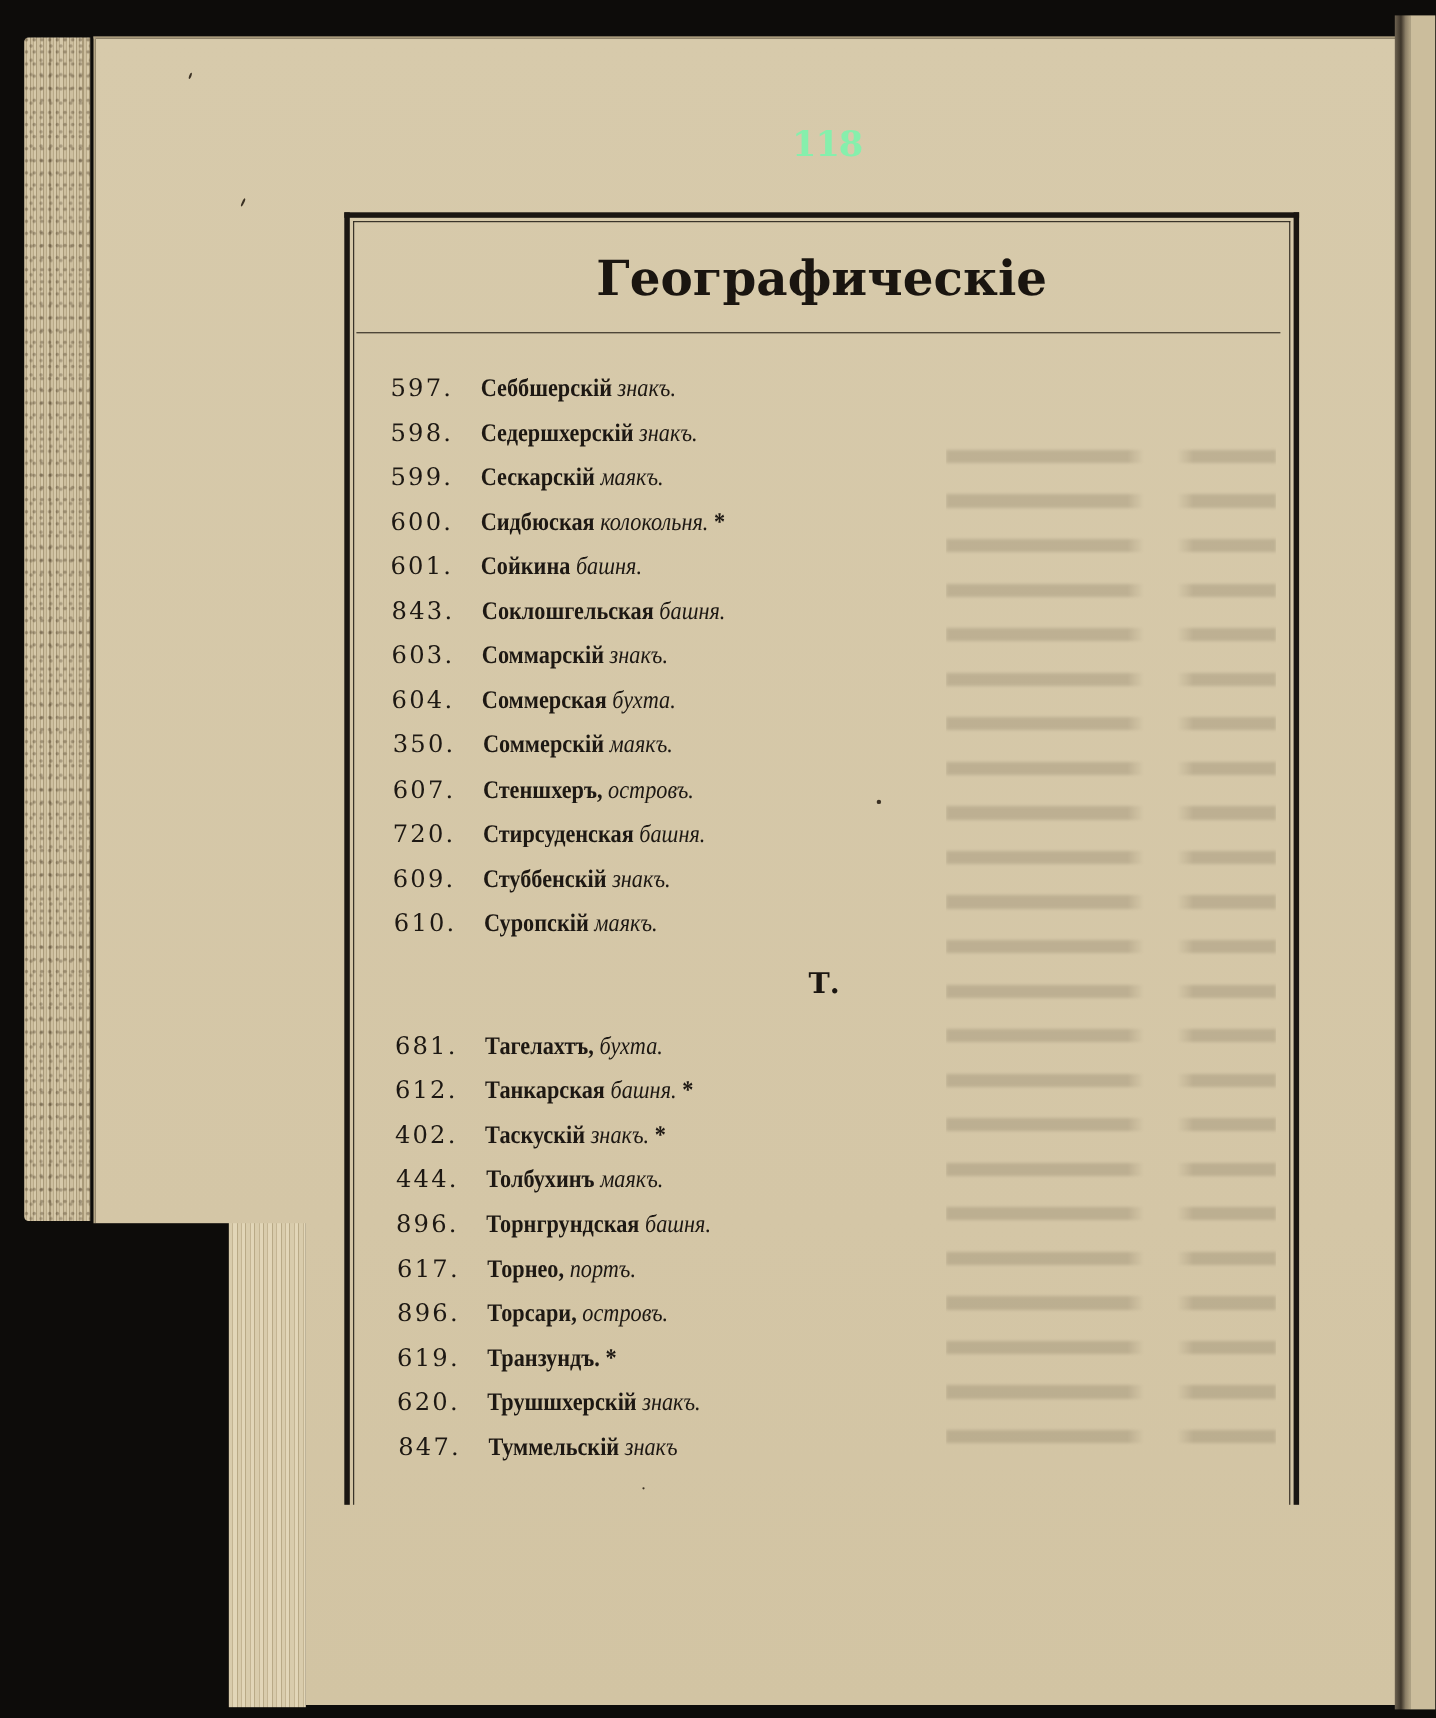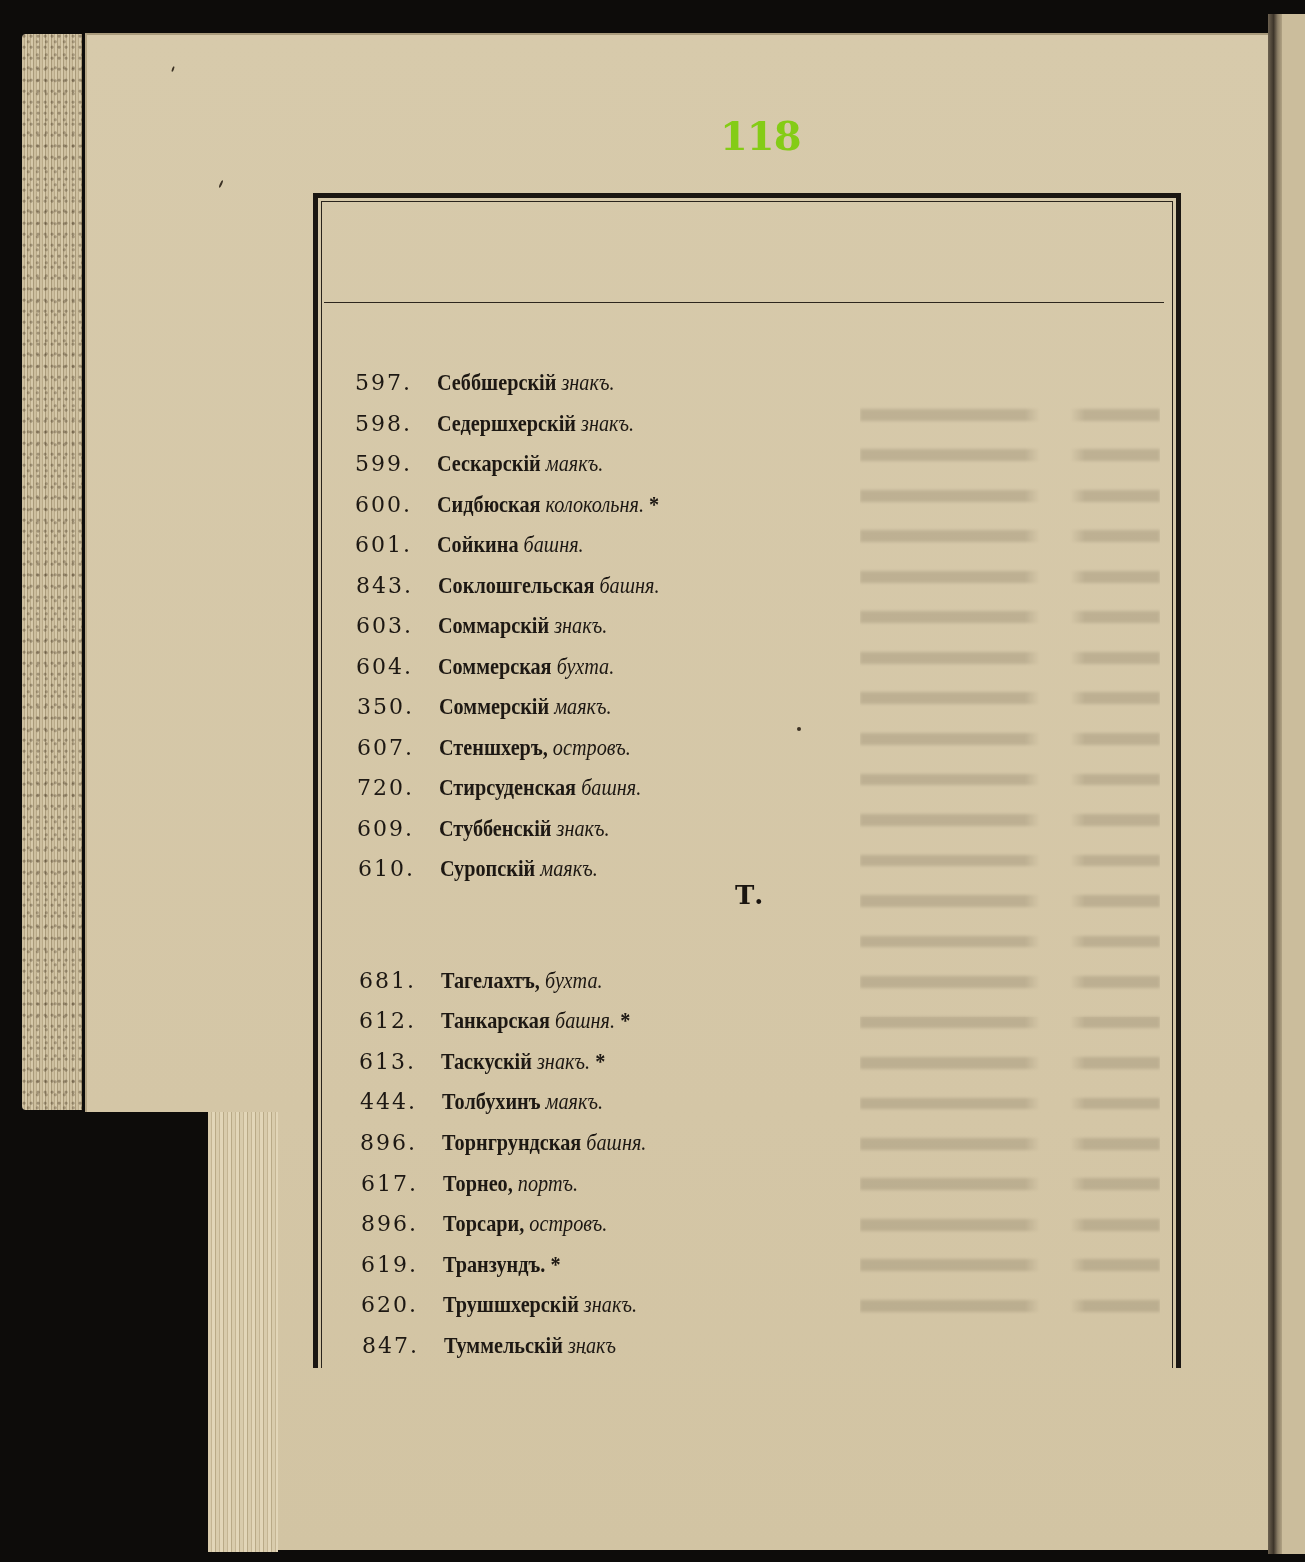--- a/index.html
+++ b/index.html
@@ -47,21 +47,21 @@
     position: absolute; left: 860px; top: 395px; width: 300px; height: 930px;
     opacity: .22;
     background: repeating-linear-gradient(180deg, transparent 0 14px, #6b5f49 14px 26px, transparent 26px 40.5px);
     -webkit-mask: linear-gradient(90deg, #000 55%, transparent 60%, transparent 70%, #000 75%);
             mask: linear-gradient(90deg, #000 55%, transparent 60%, transparent 70%, #000 75%);
     filter: blur(1.5px);
   }
 
   .page-number {
     position: absolute; left: 720px; top: 112px; width: 60px; text-align: center;
-    font-family: "DejaVu Serif", serif; font-weight: bold; font-size: 40px; color: #84cc16;
+    font-family: "DejaVu Serif", serif; font-weight: bold; font-size: 32px; color: #86efac;
     letter-spacing: -1px;
   }
   
   .frame {
     position: absolute; left: 313px; top: 193px; width: 858px; height: 1170px;
     border-top: 5px solid #1a1612; border-left: 5px solid #1a1612; border-right: 5px solid #1a1612;
     border-bottom: none;
   }
   .frame-inner {
     position: absolute; left: 3px; top: 3px; right: 3px; bottom: 0;
@@ -77,21 +77,21 @@
     border-top: 1.5px solid #2d261d;
   }
   .entries {
     position: absolute; left: 0; top: 0; width: 100%;
   }
   .entry {
     position: absolute; height: 30px; display: flex; align-items: baseline;
     font-size: 22px; color: #1d1813; white-space: nowrap;
   }
   .entry .num {
-    width: 82px; font-family: "DejaVu Serif", serif; letter-spacing: 2px; margin-top: 30px;
+    width: 82px; font-family: "DejaVu Serif", serif; letter-spacing: 2px;
   }
   .entry .name {
     font-family: "Liberation Serif", serif; font-weight: bold; font-size: 23px;
     transform: scaleX(0.88); transform-origin: left;
   }
   .entry .name .it {
     font-style: italic; font-weight: normal;
   }
   .section-letter {
     position: absolute; left: 735px; top: 880px;
@@ -112,20 +112,21 @@
 
 <div class="speck" style="left:172px;top:66px;width:2px;height:6px;transform:rotate(20deg)"></div>
 <div class="speck" style="left:220px;top:180px;width:2px;height:8px;transform:rotate(25deg)"></div>
 <div class="speck" style="left:797px;top:727px;width:4px;height:4px"></div>
 <div class="speck" style="left:584px;top:1352px;width:2px;height:2px"></div>
 
 <div class="page-number">118</div>
 
 <div class="frame">
   <div class="frame-inner"></div>
+  <div class="frame-title">Географическіе</div>
   <div class="frame-rule"></div>
 </div>
 
 <div class="entries">
 
   <div class="entry" style="left:355px;top:340px">
       <span class="num">597.</span>
       <span class="name"><span>Себбшерскій</span><span> </span><span class="it">знакъ.</span><span></span></span>
     </div>
   <div class="entry" style="left:355px;top:381px">
@@ -181,21 +182,21 @@
 
   <div class="entry" style="left:359px;top:938px">
       <span class="num">681.</span>
       <span class="name"><span>Тагелахтъ,</span><span> </span><span class="it">бухта.</span><span></span></span>
     </div>
   <div class="entry" style="left:359px;top:978px">
       <span class="num">612.</span>
       <span class="name"><span>Танкарская</span><span> </span><span class="it">башня.</span><span> *</span></span>
     </div>
   <div class="entry" style="left:359px;top:1019px">
-      <span class="num">613.</span>
+      <span class="num">402.</span>
       <span class="name"><span>Таскускій</span><span> </span><span class="it">знакъ.</span><span> *</span></span>
     </div>
   <div class="entry" style="left:360px;top:1059px">
       <span class="num">444.</span>
       <span class="name"><span>Толбухинъ</span><span> </span><span class="it">маякъ.</span><span></span></span>
     </div>
   <div class="entry" style="left:360px;top:1100px">
       <span class="num">896.</span>
       <span class="name"><span>Торнгрундская</span><span> </span><span class="it">башня.</span><span></span></span>
     </div>

